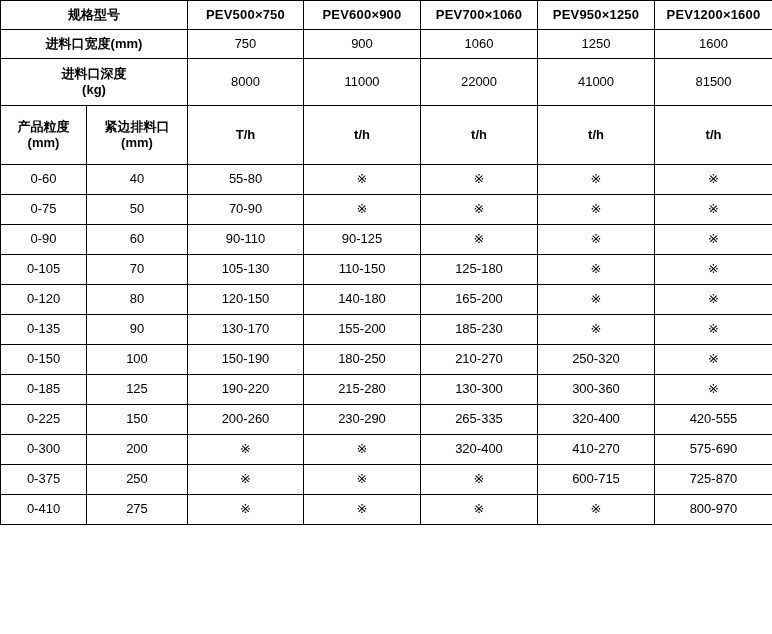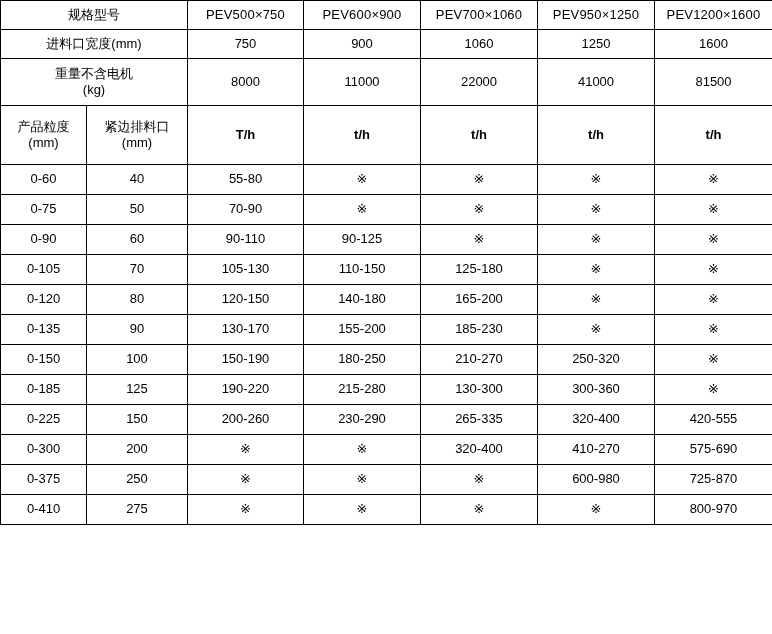--- a/index.html
+++ b/index.html
@@ -33,30 +33,30 @@
   col.c-b { width: 101px; }
   col.c-1 { width: 116px; }
   col.c-2 { width: 117px; }
   col.c-3 { width: 117px; }
   col.c-4 { width: 117px; }
   col.c-5 { width: 118px; }
 
   
   tr.head-row td { height: 28px; }
   tr.head-row td.label-cell {
-    font-weight: normal;
+    font-weight: bold;
     font-size: 13px;
   }
   tr.head-row td.model-cell {
-    font-weight: normal;
+    font-weight: bold;
     font-size: 13px;
     letter-spacing: 0.2px;
   }
   tr.head-row.tall td { height: 46px; }
-  tr.units-row td { height: 58px; font-weight: normal; font-size: 13px; }
+  tr.units-row td { height: 58px; font-weight: bold; font-size: 13px; }
   tr.units-row td.unit-cell { font-weight: bold; font-size: 13px; }
   tr.data-row td { height: 29px; }
   td.left-pad {
     text-align: left;
     padding-left: 10px;
   }
   .two-line { display: block; }
 </style>
 </head>
 <body>
@@ -87,21 +87,21 @@
       <td>900</td>
       <td>1060</td>
       <td>1250</td>
       <td>1600</td>
     </tr>
 
 
 
     <tr class="head-row tall">
       <td class="label-cell" colspan="2">
-        <span class="two-line">重量不含电机</span>
+        <span class="two-line">进料口深度</span>
         <span class="two-line">(kg)</span>
       </td>
       <td>8000</td>
       <td>11000</td>
       <td>22000</td>
       <td>41000</td>
       <td>81500</td>
     </tr>
 
     <tr class="units-row">
@@ -209,21 +209,21 @@
       <td>320-400</td>
       <td>410-270</td>
       <td>575-690</td>
     </tr>
     <tr class="data-row">
       <td class="left-pad">0-375</td>
       <td>250</td>
       <td>※</td>
       <td>※</td>
       <td>※</td>
-      <td>600-980</td>
+      <td>600-715</td>
       <td>725-870</td>
     </tr>
     <tr class="data-row">
       <td class="left-pad">0-410</td>
       <td>275</td>
       <td>※</td>
       <td>※</td>
       <td>※</td>
       <td>※</td>
       <td>800-970</td>

